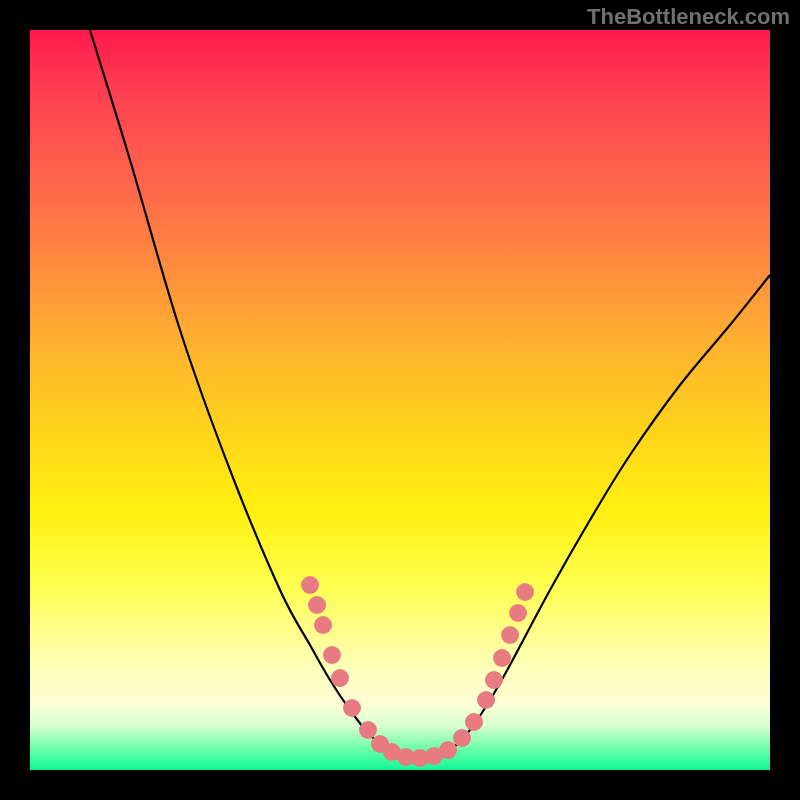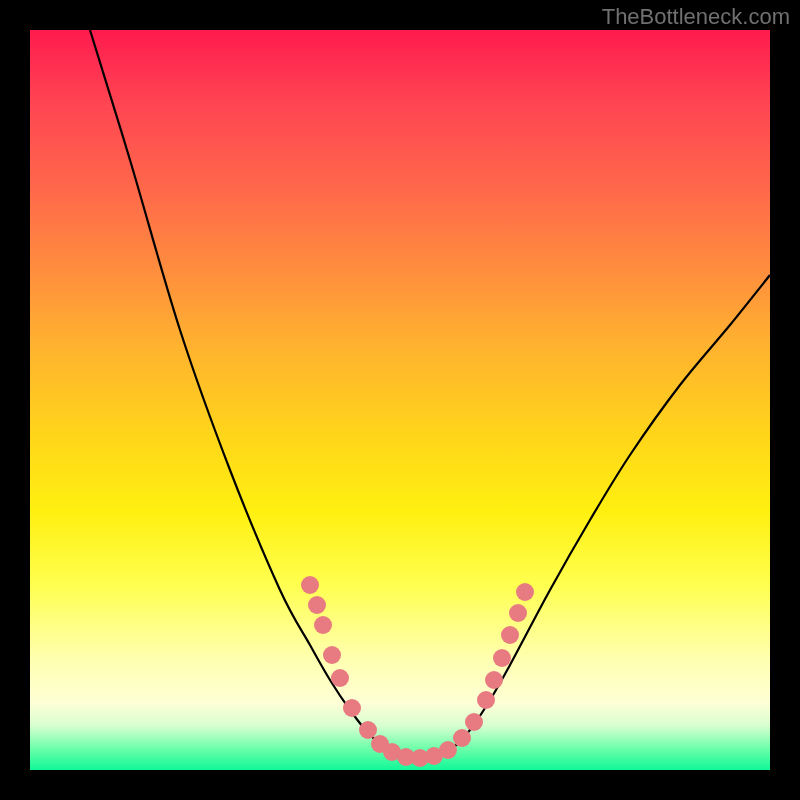--- a/index.html
+++ b/index.html
@@ -10,21 +10,21 @@
     position: relative;
     overflow: hidden;
     font-family: Arial, sans-serif;
   }
   .watermark {
     position: absolute;
     top: 4px;
     right: 10px;
     color: #707070;
     font-size: 22px;
-    font-weight: normal;
+    font-weight: bold;
     z-index: 10;
   }
   .plot-area {
     position: absolute;
     left: 30px;
     top: 30px;
     width: 740px;
     height: 740px;
     background: linear-gradient(to bottom,
       #ff1a4d 0%,

